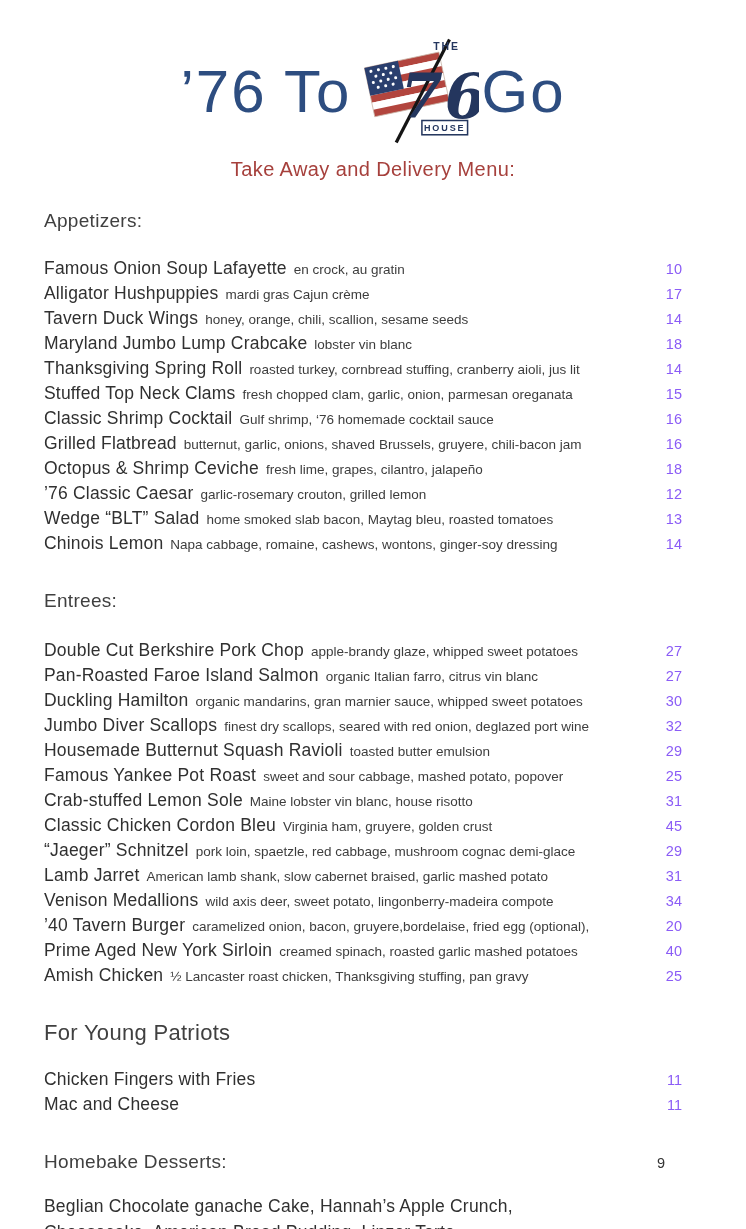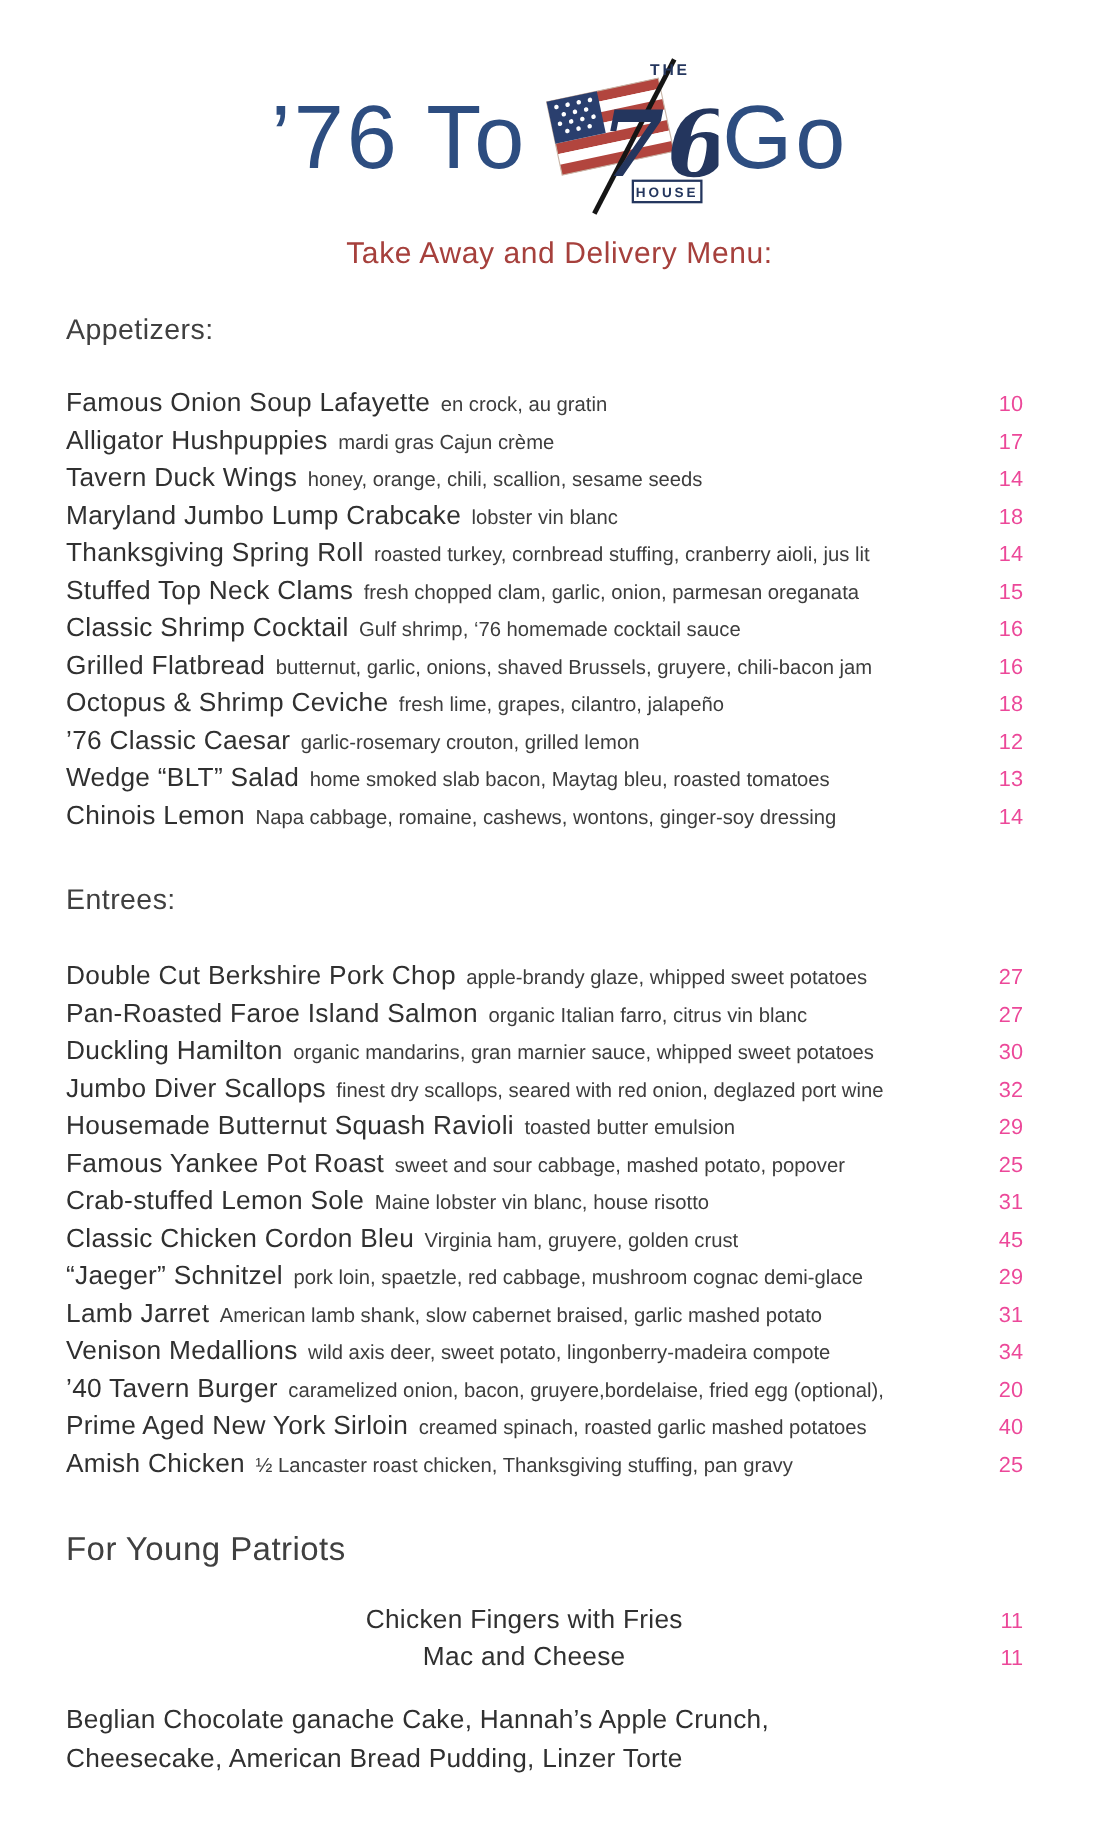--- a/index.html
+++ b/index.html
@@ -42,25 +42,25 @@
   .menu-section.large .section-heading{font-size:22px;font-weight:500;}
   .head-price{font-size:14.5px;color:#333;margin-right:17px;}
   .items{margin-top:6px;}
   .menu-row{
     display:flex;align-items:baseline;
     line-height:25px;height:25px;white-space:nowrap;
   }
   .row-left{flex:1;overflow:hidden;}
   .item-name{font-size:17.5px;color:#303030;letter-spacing:.2px;}
   .item-desc{font-size:13.5px;color:#3d3d3d;margin-left:7px;}
-  .item-price{font-size:14.5px;color:#ec4899;margin-left:12px;}
+  .item-price{font-size:14.5px;color:#8b5cf6;margin-left:12px;}
   .dessert-lines{margin-top:2px;}
   .dessert-line{font-size:17.5px;color:#303030;line-height:26px;letter-spacing:.2px;}
   
-  .menu-section.sec-for-young-patriots{margin-top:13px;text-align:center;}
+  .menu-section.sec-for-young-patriots{margin-top:13px;}
   .menu-section.sec-for-young-patriots .items{margin-top:2px;}
   .menu-section.sec-entrees .items{margin-top:8px;}
 </style>
 </head>
 <body>
 
 <div class="page">
 
   <div class="header">
     <div class="title-row">
@@ -232,20 +232,24 @@
             <span class="row-left"><span class="item-name">Chicken Fingers with Fries</span></span>
             <span class="item-price">11</span>
           </div>
           <div class="menu-row">
             <span class="row-left"><span class="item-name">Mac and Cheese</span></span>
             <span class="item-price">11</span>
           </div>
         </div>
       </section>
       <section class="menu-section sec-homebake-desserts">
+        <div class="section-head">
+          <h2 class="section-heading">Homebake Desserts:</h2>
+          <span class="head-price">9</span>
+        </div>
         <div class="dessert-lines">
           <div class="dessert-line">Beglian Chocolate ganache Cake, Hannah’s Apple Crunch,</div>
           <div class="dessert-line">Cheesecake, American Bread Pudding, Linzer Torte</div>
         </div>
       </section>
     </div>
 
 </div>
 
 </body></html>

